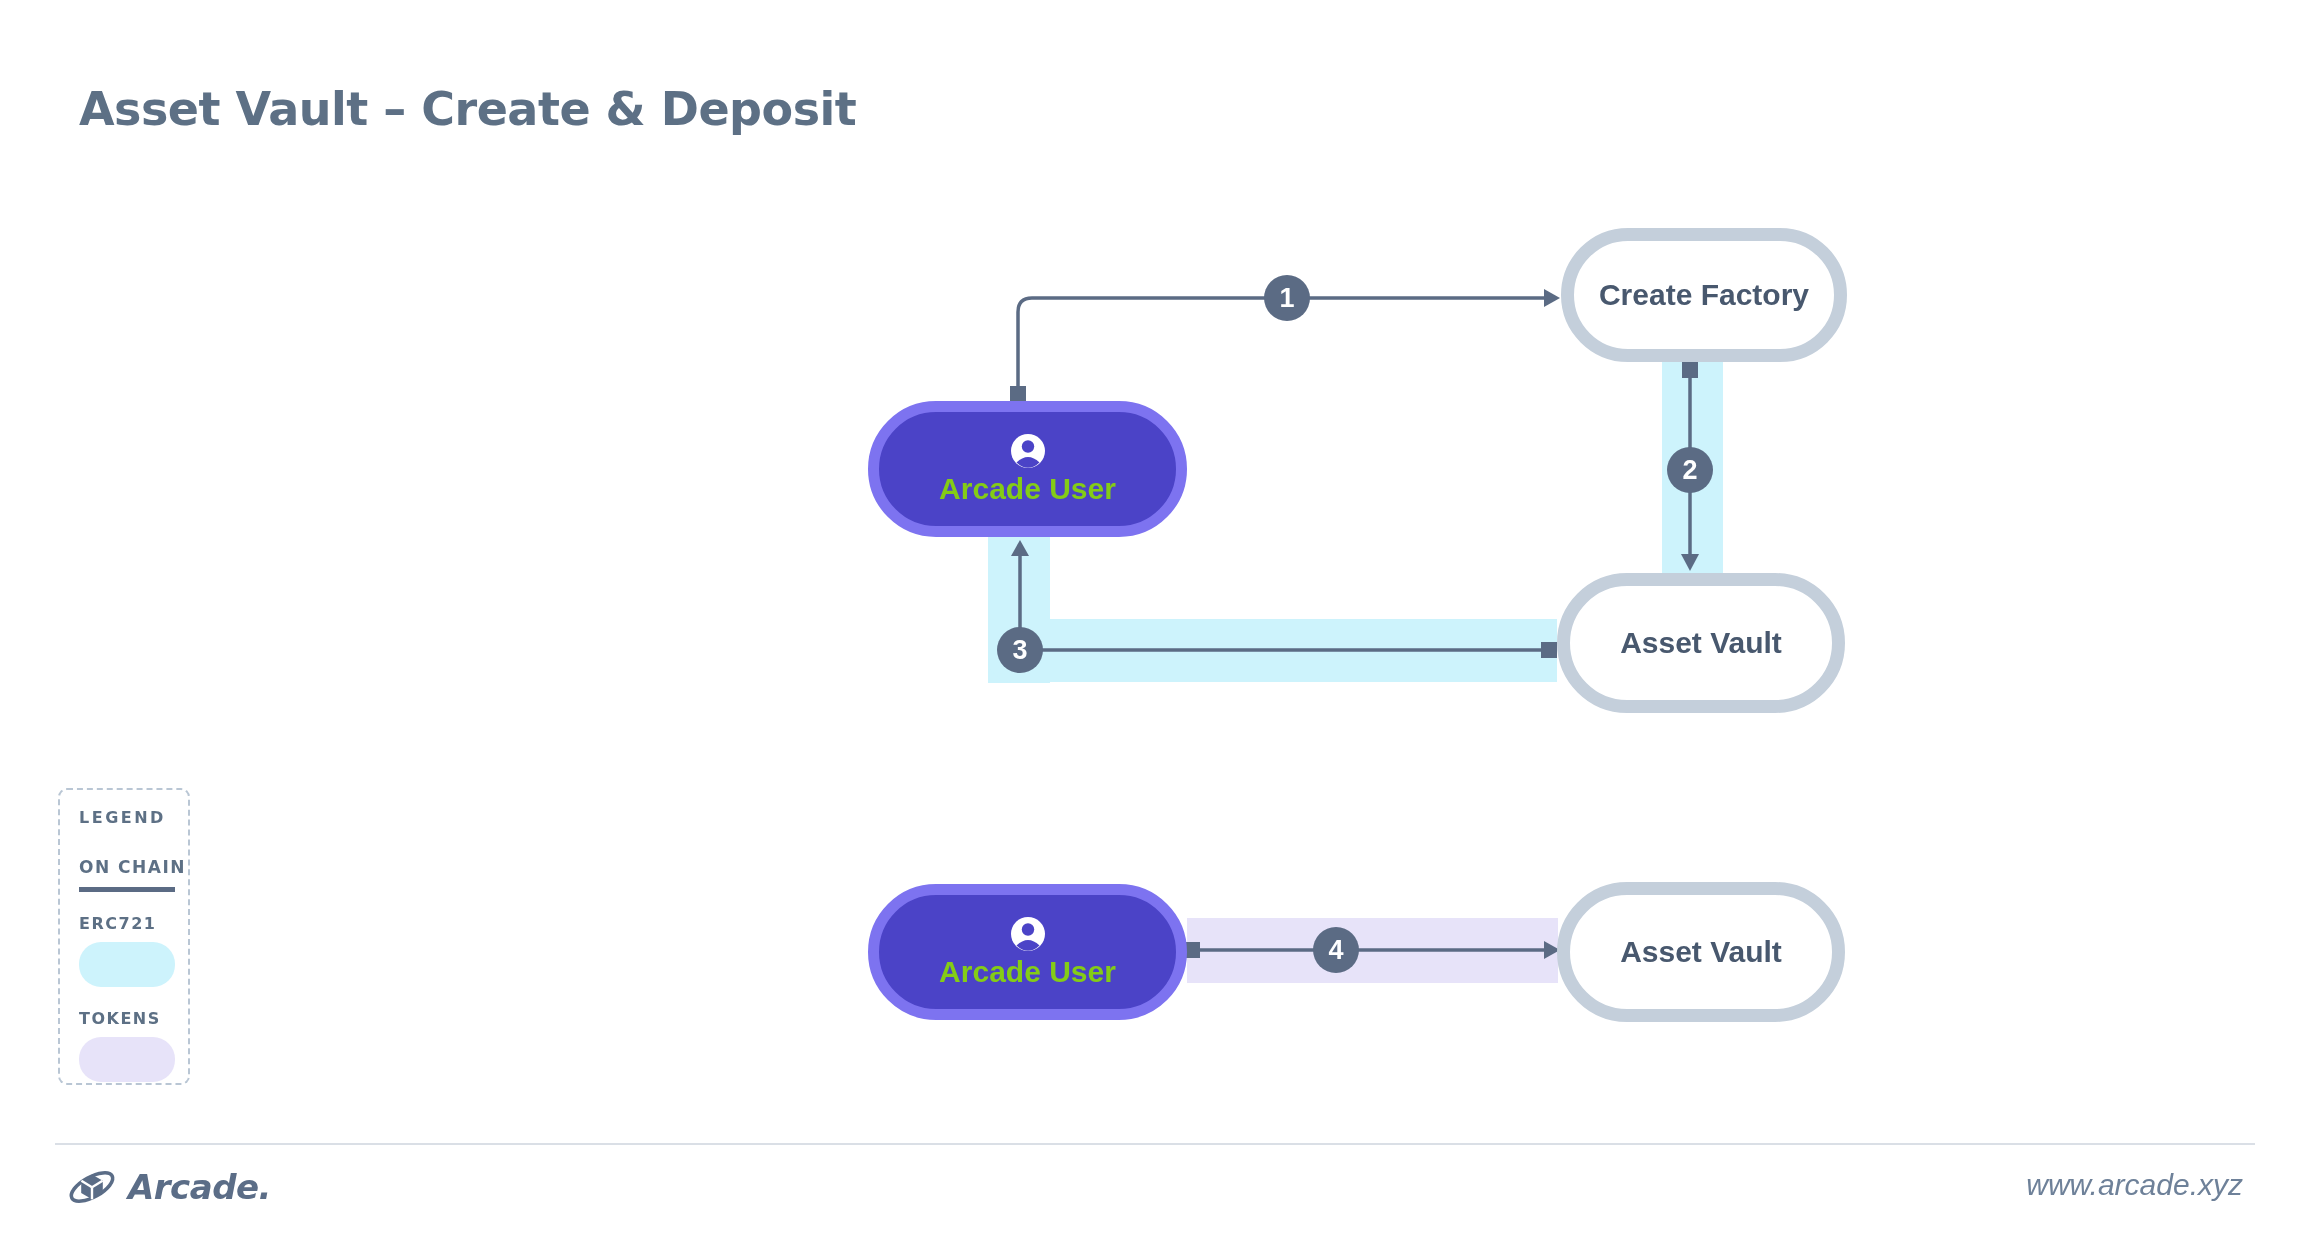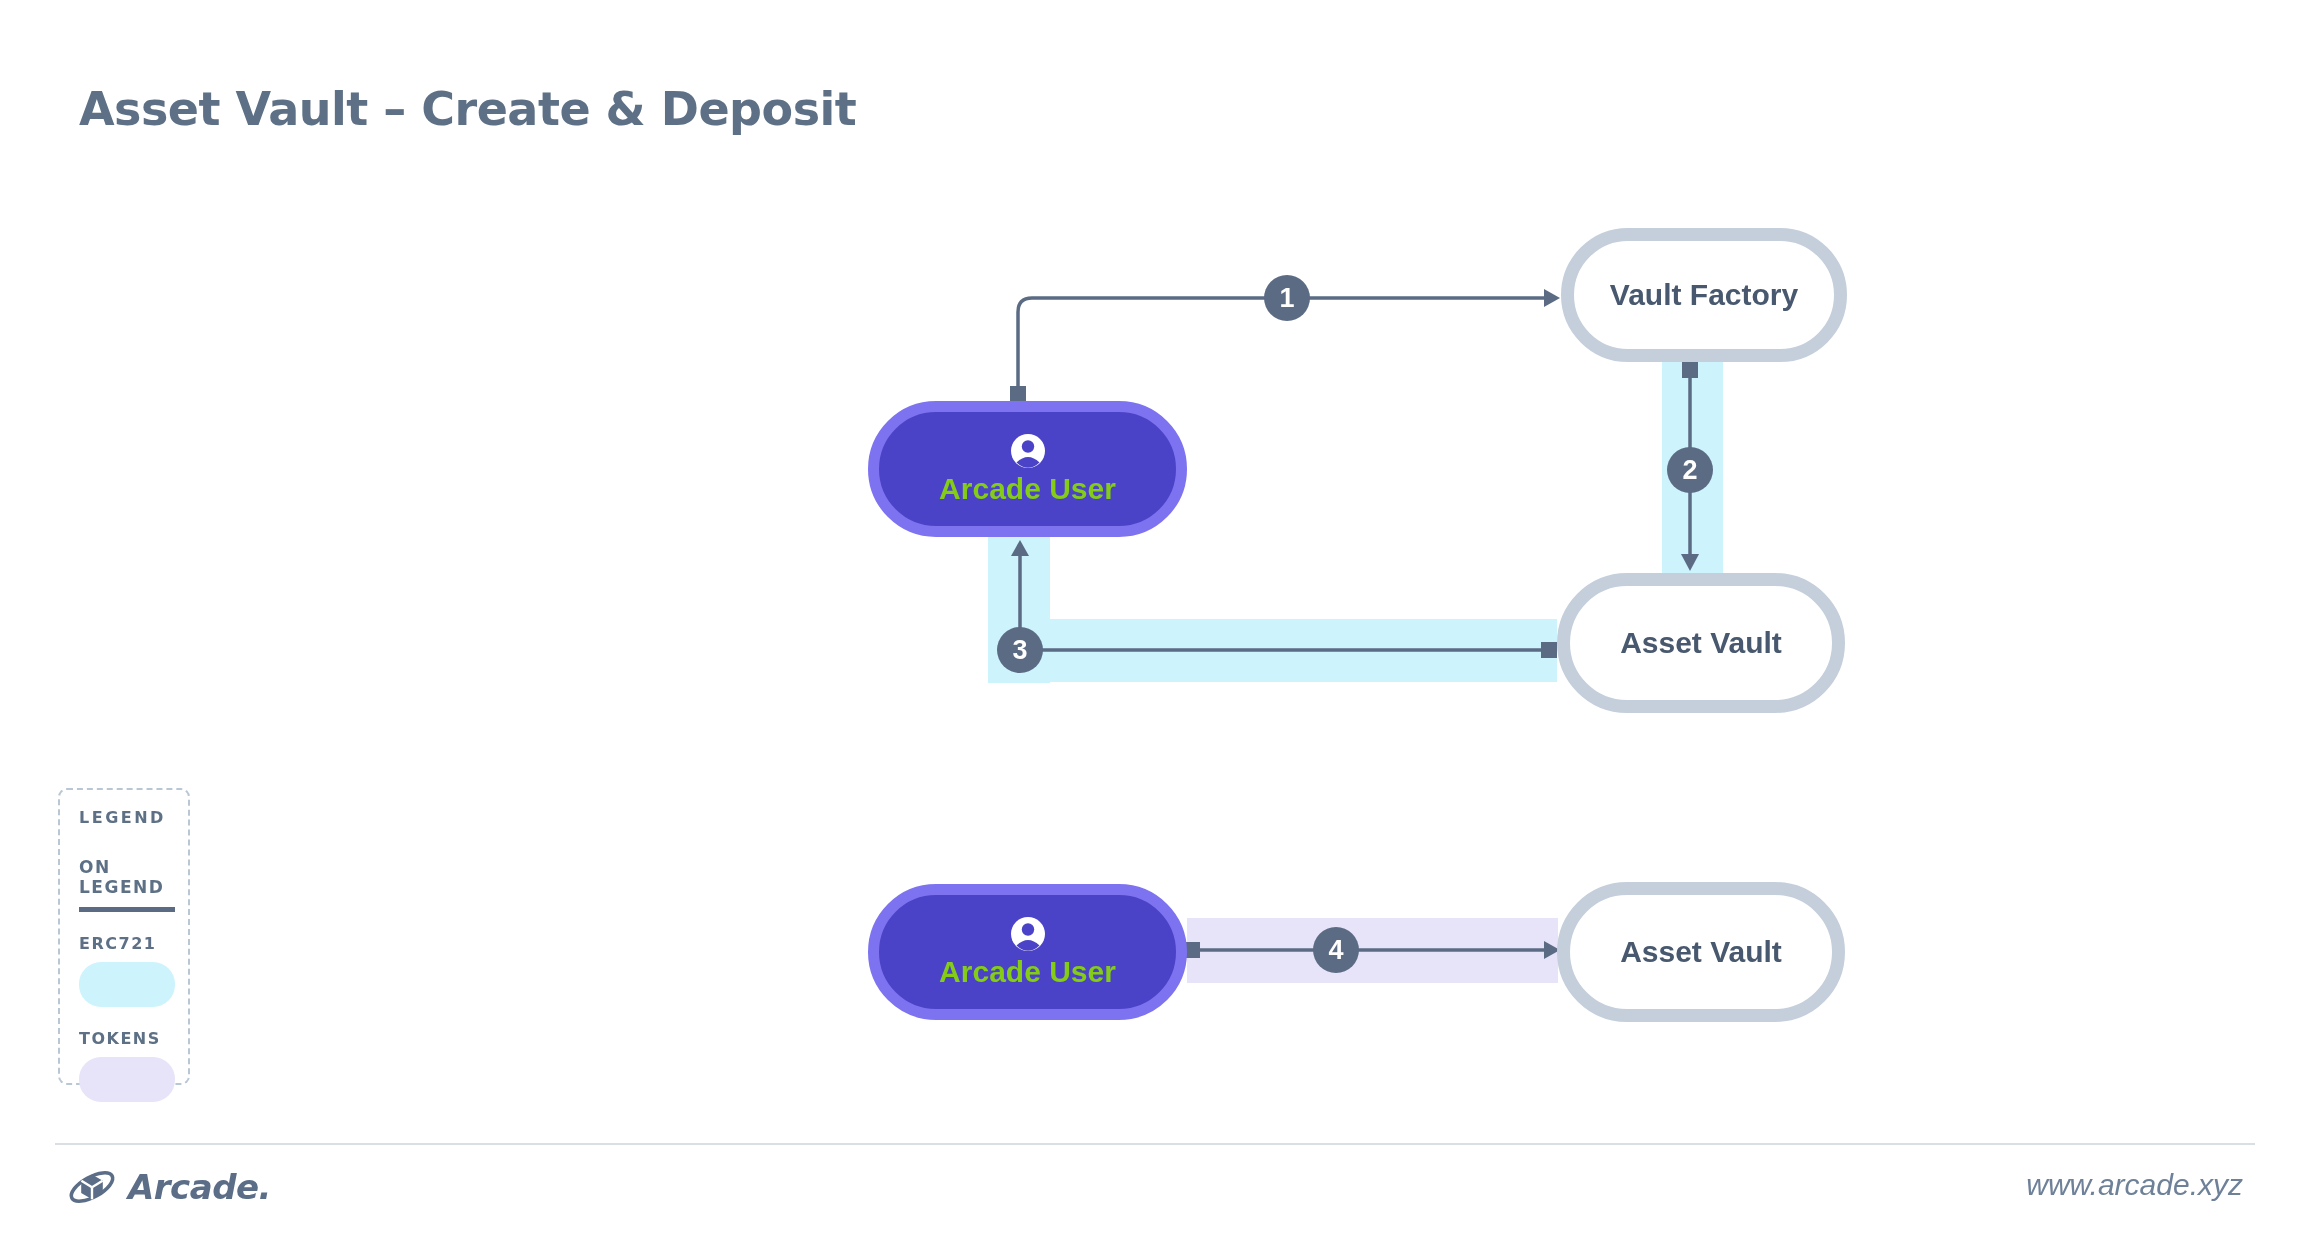--- a/index.html
+++ b/index.html
@@ -95,21 +95,21 @@
       <rect x="1541" y="642" width="16" height="16"></rect>
       <rect x="1184" y="942" width="16" height="16"></rect>
       <polygon points="1544,289 1560,298 1544,307"></polygon>
       <polygon points="1681,554 1699,554 1690,571"></polygon>
       <polygon points="1011,556 1029,556 1020,540"></polygon>
       <polygon points="1544,941 1560,950 1544,959"></polygon>
     </g>
   </svg>
 
   <div class="node node--outline node--vault-factory">
-    <span>Vault Factory</span>
+    <span>Create Factory</span>
   </div>
 
   <div class="node node--purple node--user-1">
     <svg width="36" height="36" viewBox="0 0 36 36">
       <circle cx="18" cy="18" r="17" fill="#ffffff"></circle>
       <circle cx="18" cy="13.5" r="6.2" fill="#4b43c7"></circle>
       <path d="M 6.5 29.5 Q 18 18.5 29.5 29.5 Q 24 34.8 18 34.8 Q 12 34.8 6.5 29.5 Z" fill="#4b43c7"></path>
     </svg>
     <span>Arcade User</span>
   </div>
@@ -132,21 +132,21 @@
   </div>
 
   <div class="badge badge--1">1</div>
   <div class="badge badge--2">2</div>
   <div class="badge badge--3">3</div>
   <div class="badge badge--4">4</div>
 
 
   <div class="legend">
     <div class="legend-title">LEGEND</div>
-    <div class="legend-section">ON LEGEND</div>
+    <div class="legend-section">ON CHAIN</div>
     <div class="legend-rule"></div>
     <div class="legend-item-label">ERC721</div>
     <div class="legend-pill" style="background: rgb(205, 243, 252);"></div>
     <div class="legend-item-label">TOKENS</div>
     <div class="legend-pill" style="background: rgb(231, 227, 249);"></div>
   </div>
 
   <div class="footer-divider"></div>
   <div class="brand">
     <svg width="52" height="48" viewBox="0 0 52 48">

